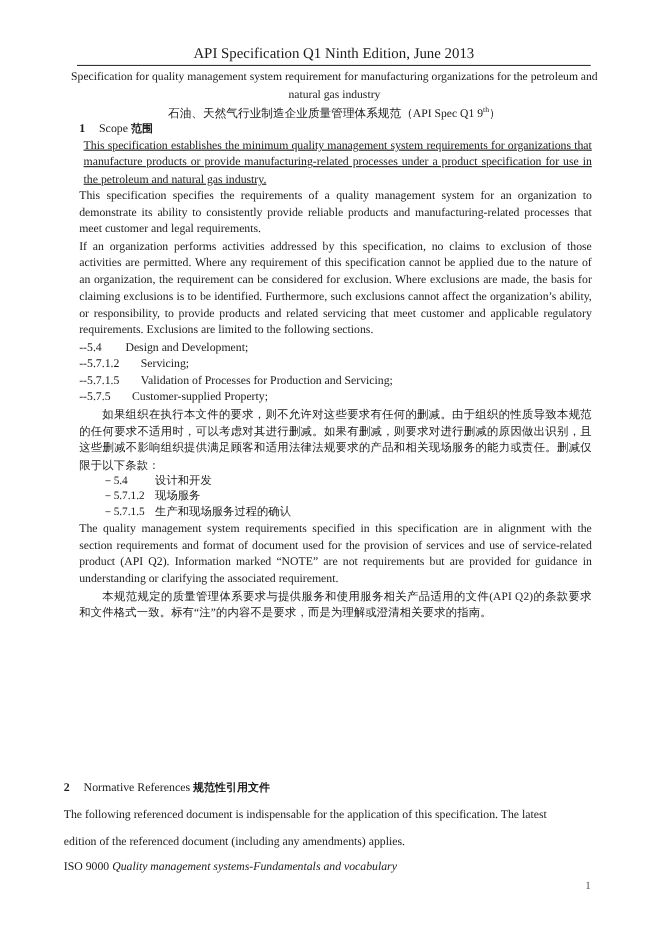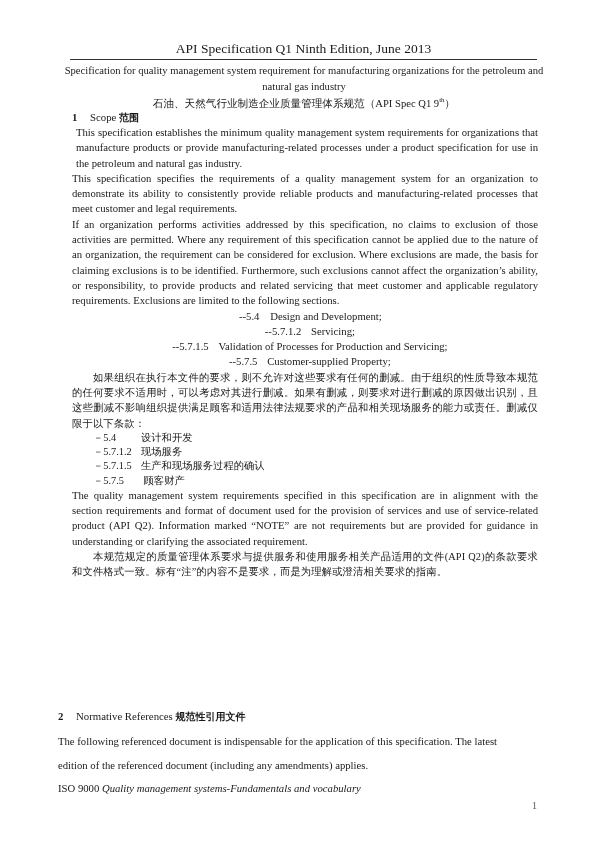--- a/index.html
+++ b/index.html
@@ -22,24 +22,24 @@
   .doc-title-cn {
     position: absolute; left: 64px; top: 93px; width: 480px;
     text-align: center; font-size: 10.6px; line-height: 15px;
   }
   .doc-title-cn sup { font-size: 7px; }
   .content { position: absolute; left: 72px; top: 110px; width: 466px; }
   .heading { font-size: 10.8px; line-height: 15px; margin: 0; }
   .heading .num { font-weight: bold; display: inline-block; width: 18px; }
   .heading .cn { font-weight: bold; font-family: "DejaVu Sans", sans-serif; font-size: 10px; }
   p { margin: 0; font-size: 10.7px; line-height: 15.3px; text-align: justify; }
-  p.indent-en { padding-left: 4px; }
+  p.indent-en { padding-left: 4px; text-decoration: underline; }
   p.cn { font-size: 10.3px; line-height: 15.3px; text-indent: 21px; letter-spacing: 0.15px; }
   .excl-list { margin: 0; padding: 0; list-style: none; }
-  .excl-list li { font-size: 10.7px; line-height: 15.3px; text-align: center; }
+  .excl-list li { font-size: 10.7px; line-height: 15.3px; }
   .excl-list .code { display: inline-block; min-width: 42px; }
   .excl-list .code.w56 { min-width: 56px; }
   .cn-list { margin: 0; padding: 0 0 0 21px; list-style: none; }
   .cn-list li { font-size: 10.3px; line-height: 14.2px; }
   .cn-list .code { display: inline-block; width: 48px; }
   .section2 { position: absolute; left: 58px; top: 709px; width: 466px; }
   .section2 .heading { margin-bottom: 0; }
   .section2 p.wide { line-height: 24px; margin-top: 5px; }
   .section2 p.wide2 { line-height: 24px; }
   .ref { font-size: 10.7px; line-height: 15px; margin-top: 4px; }
@@ -76,21 +76,20 @@
       <li><span class="code w56">--5.7.1.5</span><span>Validation of Processes for Production and Servicing;</span></li>
       <li><span class="code w56" style="min-width:48px">--5.7.5</span><span>Customer-supplied Property;</span></li>
     </ul>
 
     <p class="cn">如果组织在执行本文件的要求，则不允许对这些要求有任何的删减。由于组织的性质导致本规范的任何要求不适用时，可以考虑对其进行删减。如果有删减，则要求对进行删减的原因做出识别，且这些删减不影响组织提供满足顾客和适用法律法规要求的产品和相关现场服务的能力或责任。删减仅限于以下条款：</p>
 
     <ul class="cn-list">
       <li><span class="code">－5.4</span><span>设计和开发</span></li>
       <li><span class="code">－5.7.1.2</span><span>现场服务</span></li>
       <li><span class="code">－5.7.1.5</span><span>生产和现场服务过程的确认</span></li>
-      <li><span class="code">－5.7.5</span><span style="white-space:pre"> 顾客财产</span></li>
     </ul>
 
     <p>The quality management system requirements specified in this specification are in alignment with the section requirements and format of document used for the provision of services and use of service-related product (API Q2). Information marked “NOTE” are not requirements but are provided for guidance in understanding or clarifying the associated requirement.</p>
     <p class="cn">本规范规定的质量管理体系要求与提供服务和使用服务相关产品适用的文件(API Q2)的条款要求和文件格式一致。标有“注”的内容不是要求，而是为理解或澄清相关要求的指南。</p>
   </div>
 
   <div class="section2">
     <div class="heading">
       <span class="num">2</span><span>Normative References</span>&nbsp;<span class="cn">规范性引用文件</span>
     </div>

